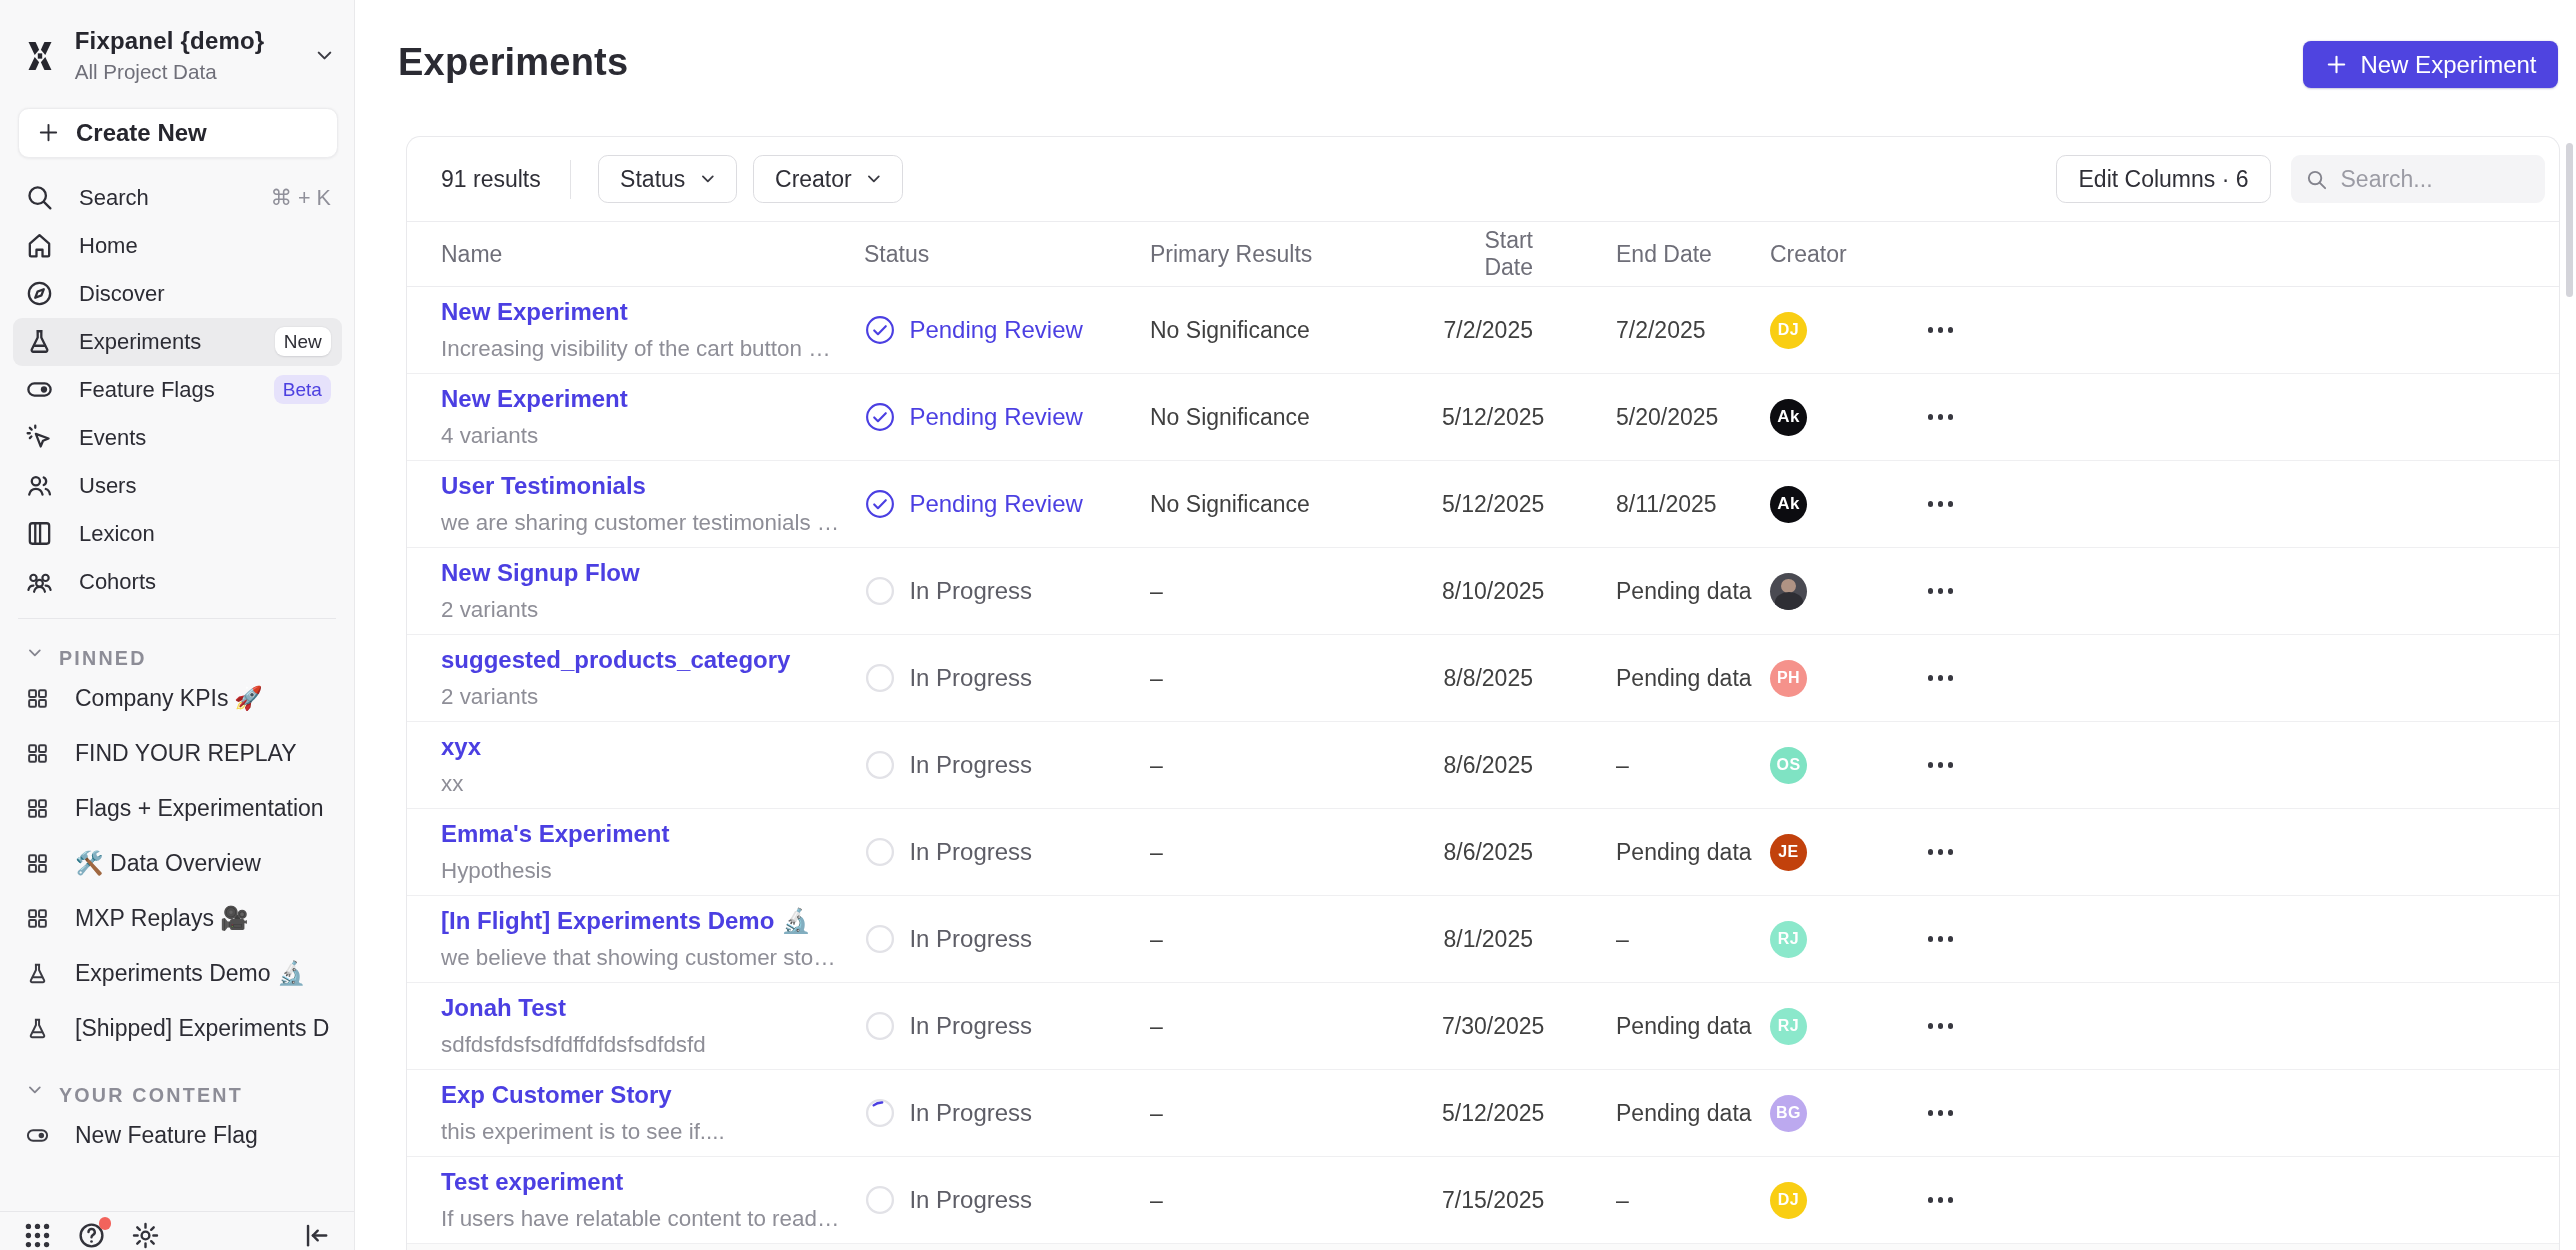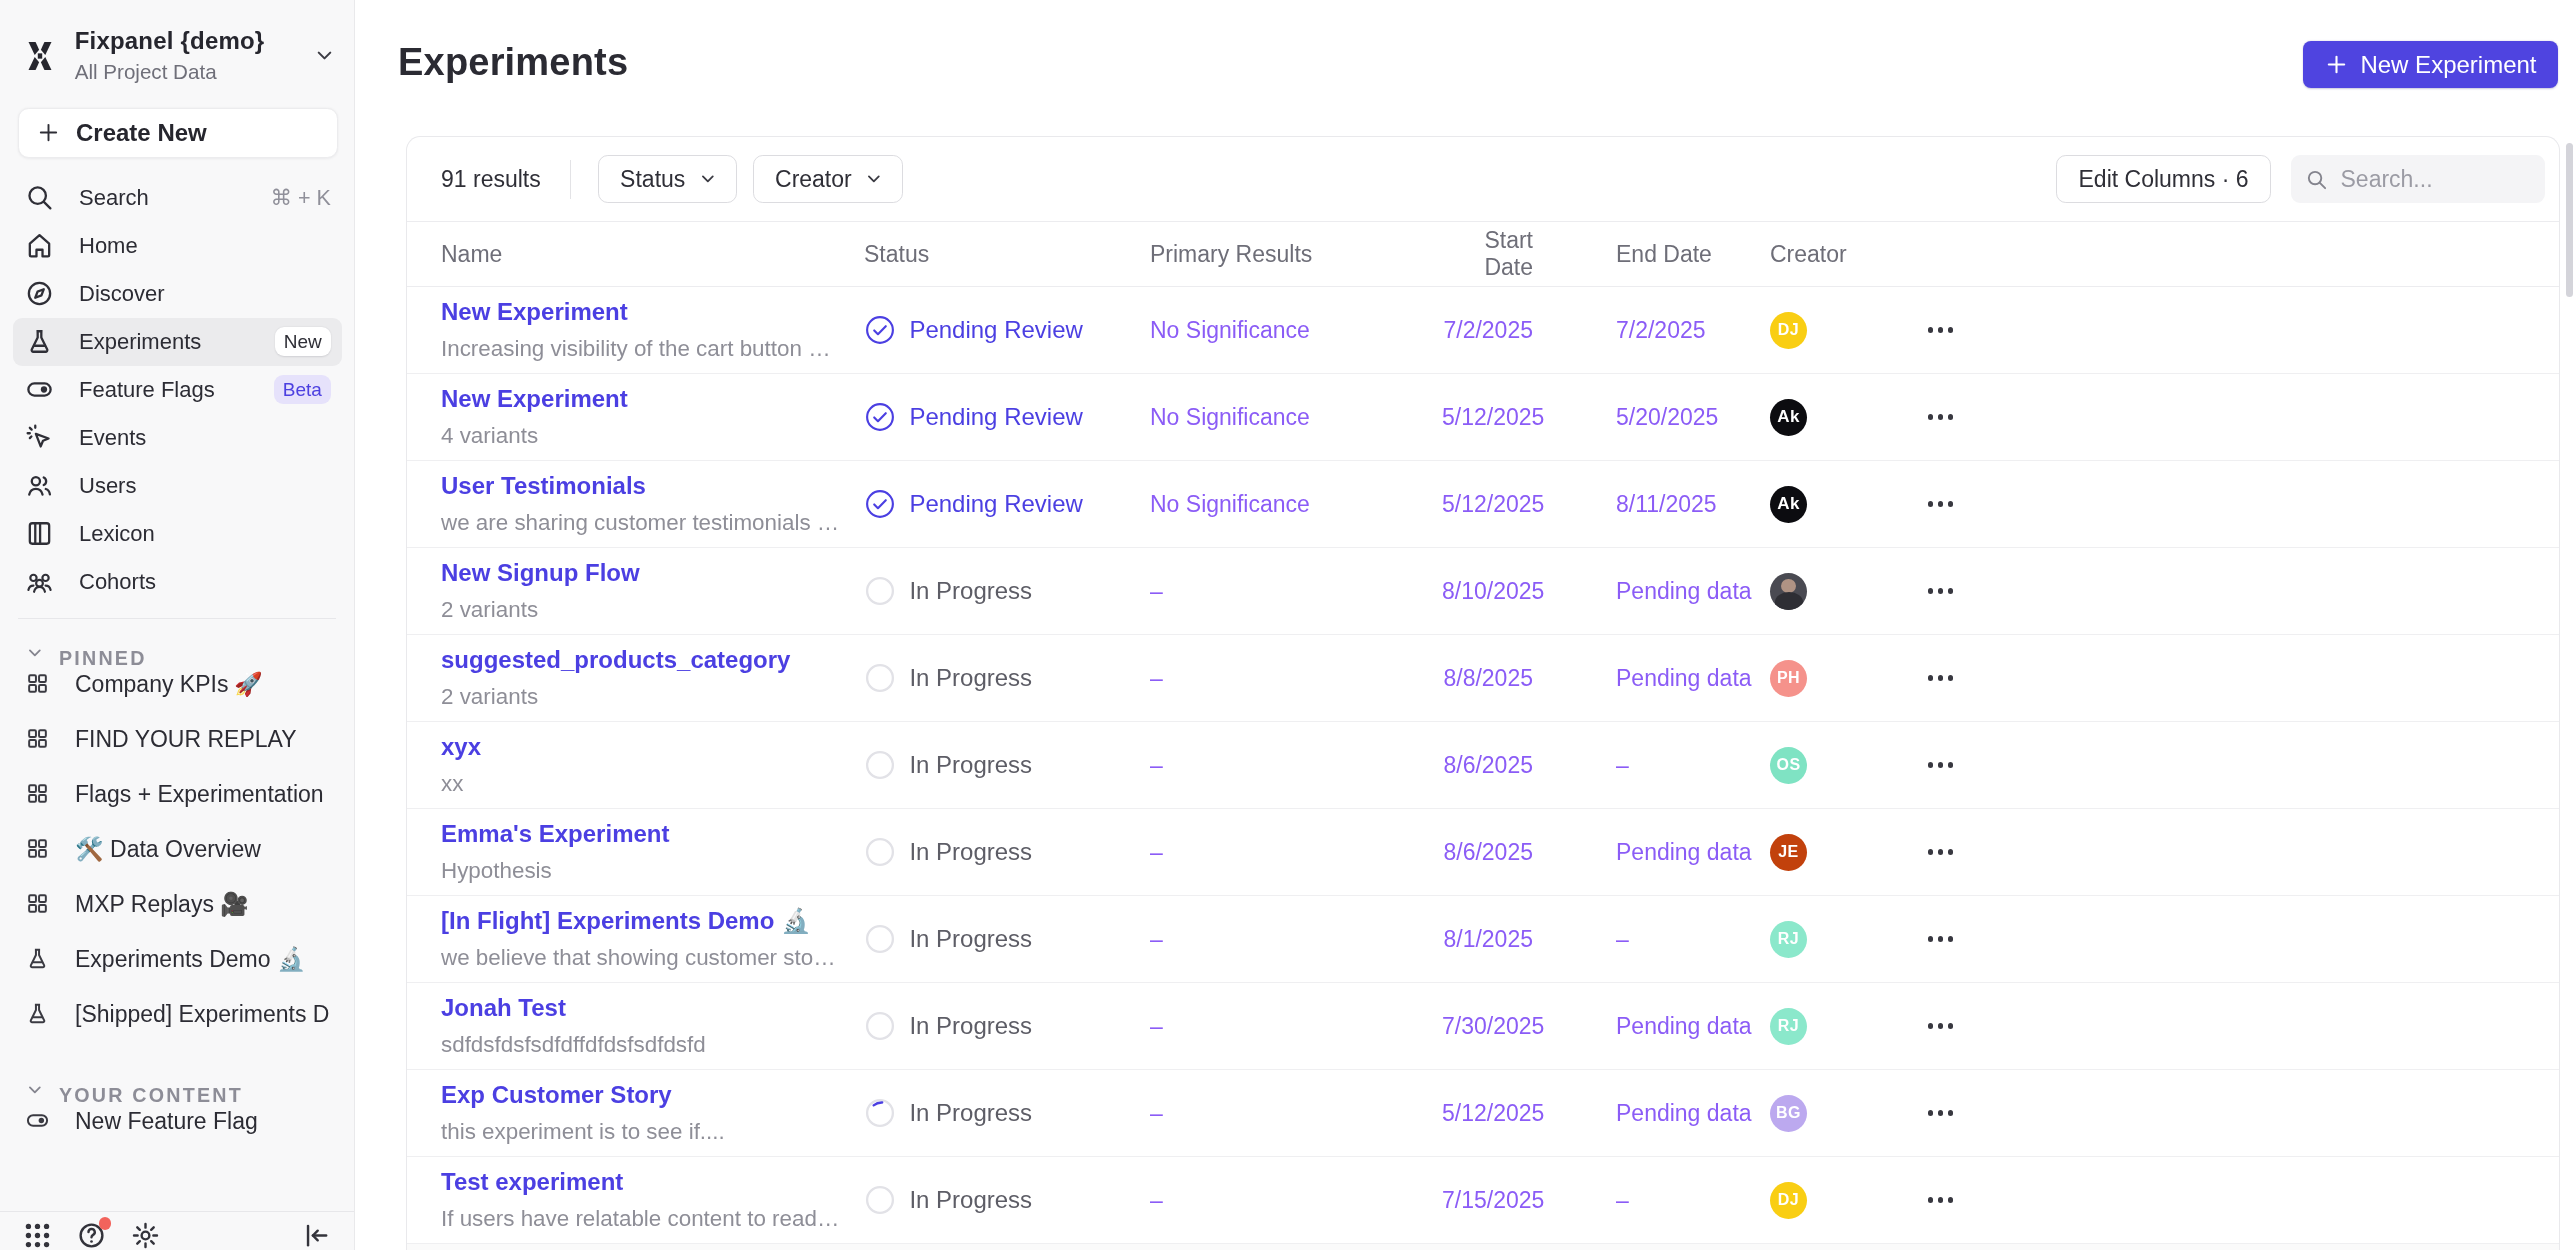--- a/index.html
+++ b/index.html
@@ -44,21 +44,21 @@
   .badge { font-size:19px; border-radius:9px; padding:3.6px 9px; font-weight:500;margin-left:31px; }
   .badge-new { background:#ffffff; color:#2e2e36; box-shadow:0 0.9px 1.8px rgba(20,20,30,.12); }
   .badge-beta { background:#e6e2fb; color:#4c40e0; }
 
   .side-divider { height:0.9px; background:#e7e7ea; margin:12.5px 18px 0 18px; }
 
   .side-section { margin-top:16px; padding:0 12.5px; }
   .sec-header { display:flex; align-items:center; height:36px; padding:0 12.5px; cursor:pointer; }
   .sec-chevron { width:19.7px; height:19.7px; color:#85858f; }
   .sec-title { margin-left:14.3px; font-size:19.7px; font-weight:700; letter-spacing:2.2px; color:#8d8d97;margin-top:12px; }
-  .sec-item { display:flex; height:55px; padding:0 12.5px; border-radius:9px; cursor:pointer; }
+  .sec-item { display:flex; align-items:center; height:55px; padding:0 12.5px; border-radius:9px; cursor:pointer; }
   .sec-icon { width:25px; height:25px; color:#3a3a42; flex:0 0 25px; }
   .sec-label { margin-left:25px; font-size:23px; color:#2c2c34; white-space:nowrap; overflow:hidden; text-overflow:clip; }
 
   .side-footer {
     position:absolute; left:0; right:0; bottom:-16px; height:55px;
     border-top:0.9px solid #e7e7ea; background:#f8f8f9;
     display:flex; align-items:flex-start; padding:9px 23px 0 23px;
   }
   .foot-icon { width:29px; height:29px; color:#33333b; margin-right:25px; position:relative; cursor:pointer; }
   .foot-dot { position:absolute; top:-3.6px; right:-5.4px; width:12.5px; height:12.5px; border-radius:50%; background:#f2635c; }
@@ -117,21 +117,21 @@
 
   .trow { height:87px; padding:0 0 0 34px; border-bottom:0.9px solid #efeff1; }
   .cell-name { align-self:stretch; display:flex; flex-direction:column; justify-content:center; padding-right:21.5px; overflow:hidden; }
   .exp-name { font-size:24px; font-weight:600; color:#4b3fe2; cursor:pointer; white-space:nowrap; overflow:hidden; text-overflow:ellipsis; }
   .exp-sub { margin-top:9.8px; font-size:22.4px; color:#8e8e97; white-space:nowrap; overflow:hidden; text-overflow:ellipsis; }
   .cell-status { display:flex; align-items:center; }
   .status-icon { width:32px; height:32px; margin-right:13.4px; flex:0 0 32px; }
   .status-label { font-size:24px; }
   .status-pending .status-label { color:#4b3fe2; }
   .status-progress .status-label { color:#5d5d66; }
-  .td { font-size:23px; color:#8b5cf6; }
+  .td { font-size:23px; color:#404040; }
   .cell-avatar { display:flex; align-items:center; }
   .avatar {
     width:37px; height:37px; border-radius:50%;
     display:flex; align-items:center; justify-content:center;
     font-size:16px; font-weight:700; color:#ffffff; letter-spacing:0.4px;
     overflow:hidden; position:relative;
   }
   .avatar.logo { background:#0c0c10; font-size:17px; }
   .avatar.photo { background:#4a4a52; }
   .photo-head { position:absolute; top:6.3px; left:10.7px; width:15px; height:14.3px; border-radius:50%; background:#b09384; }

